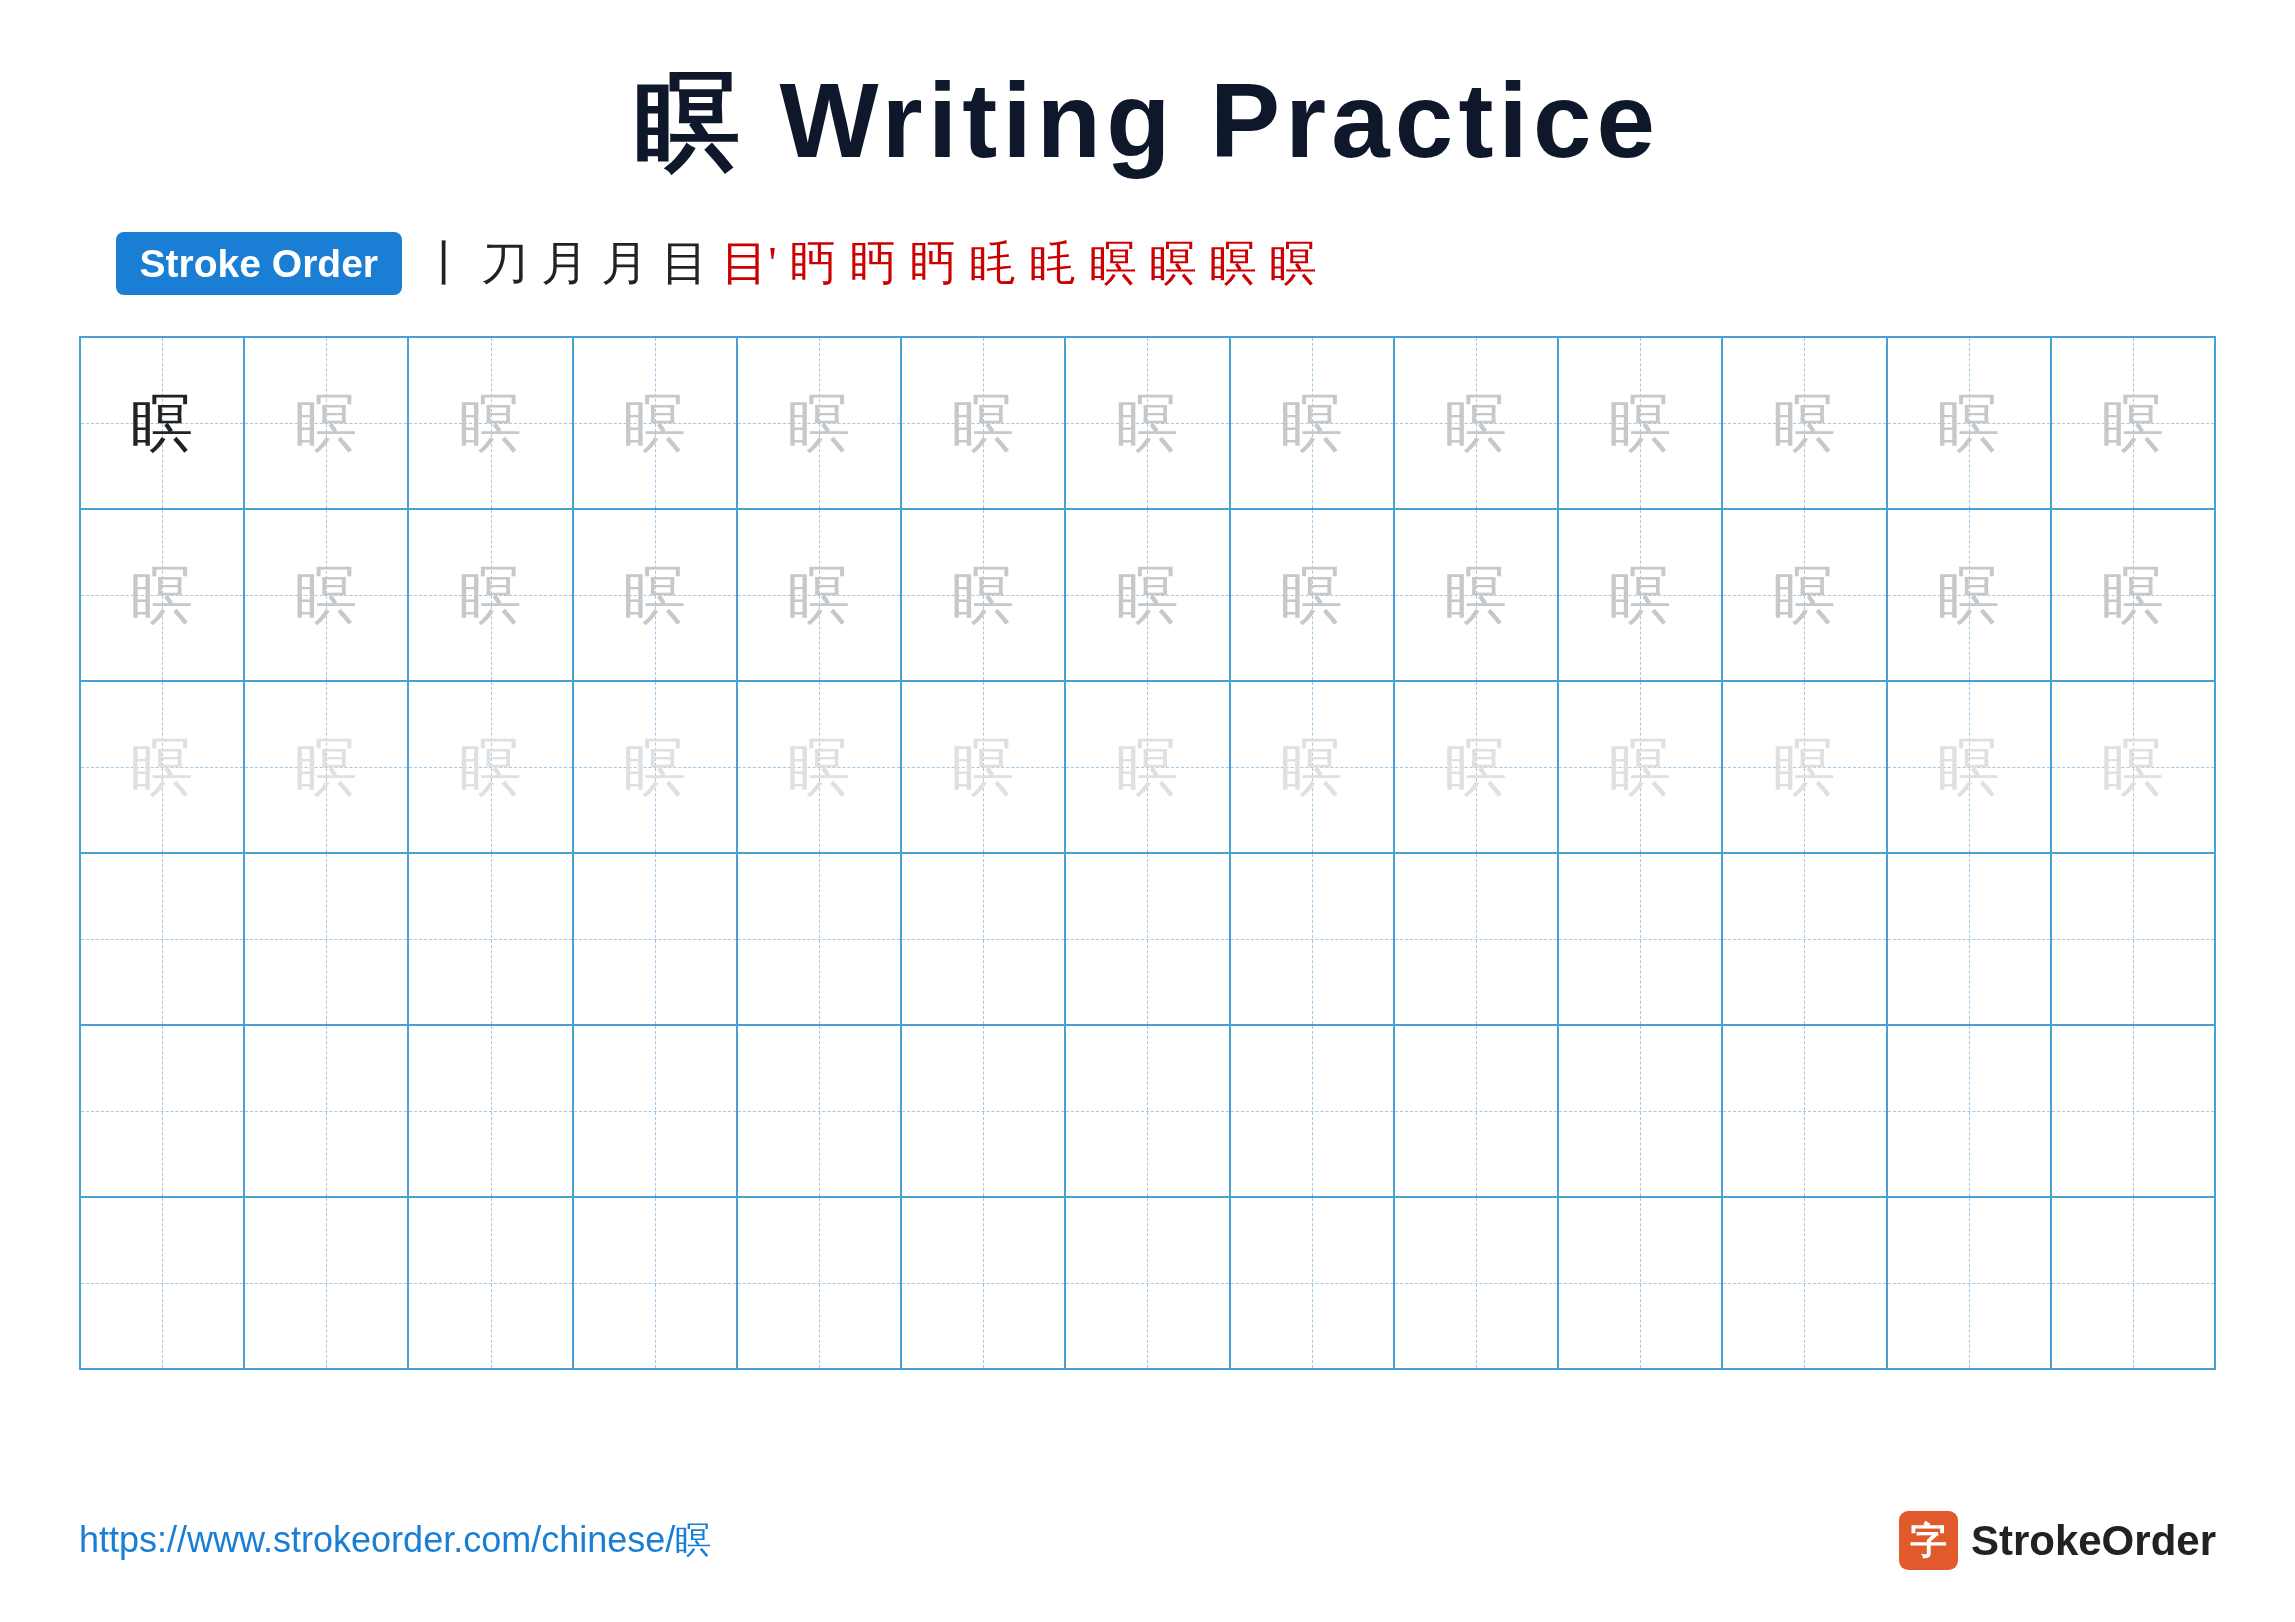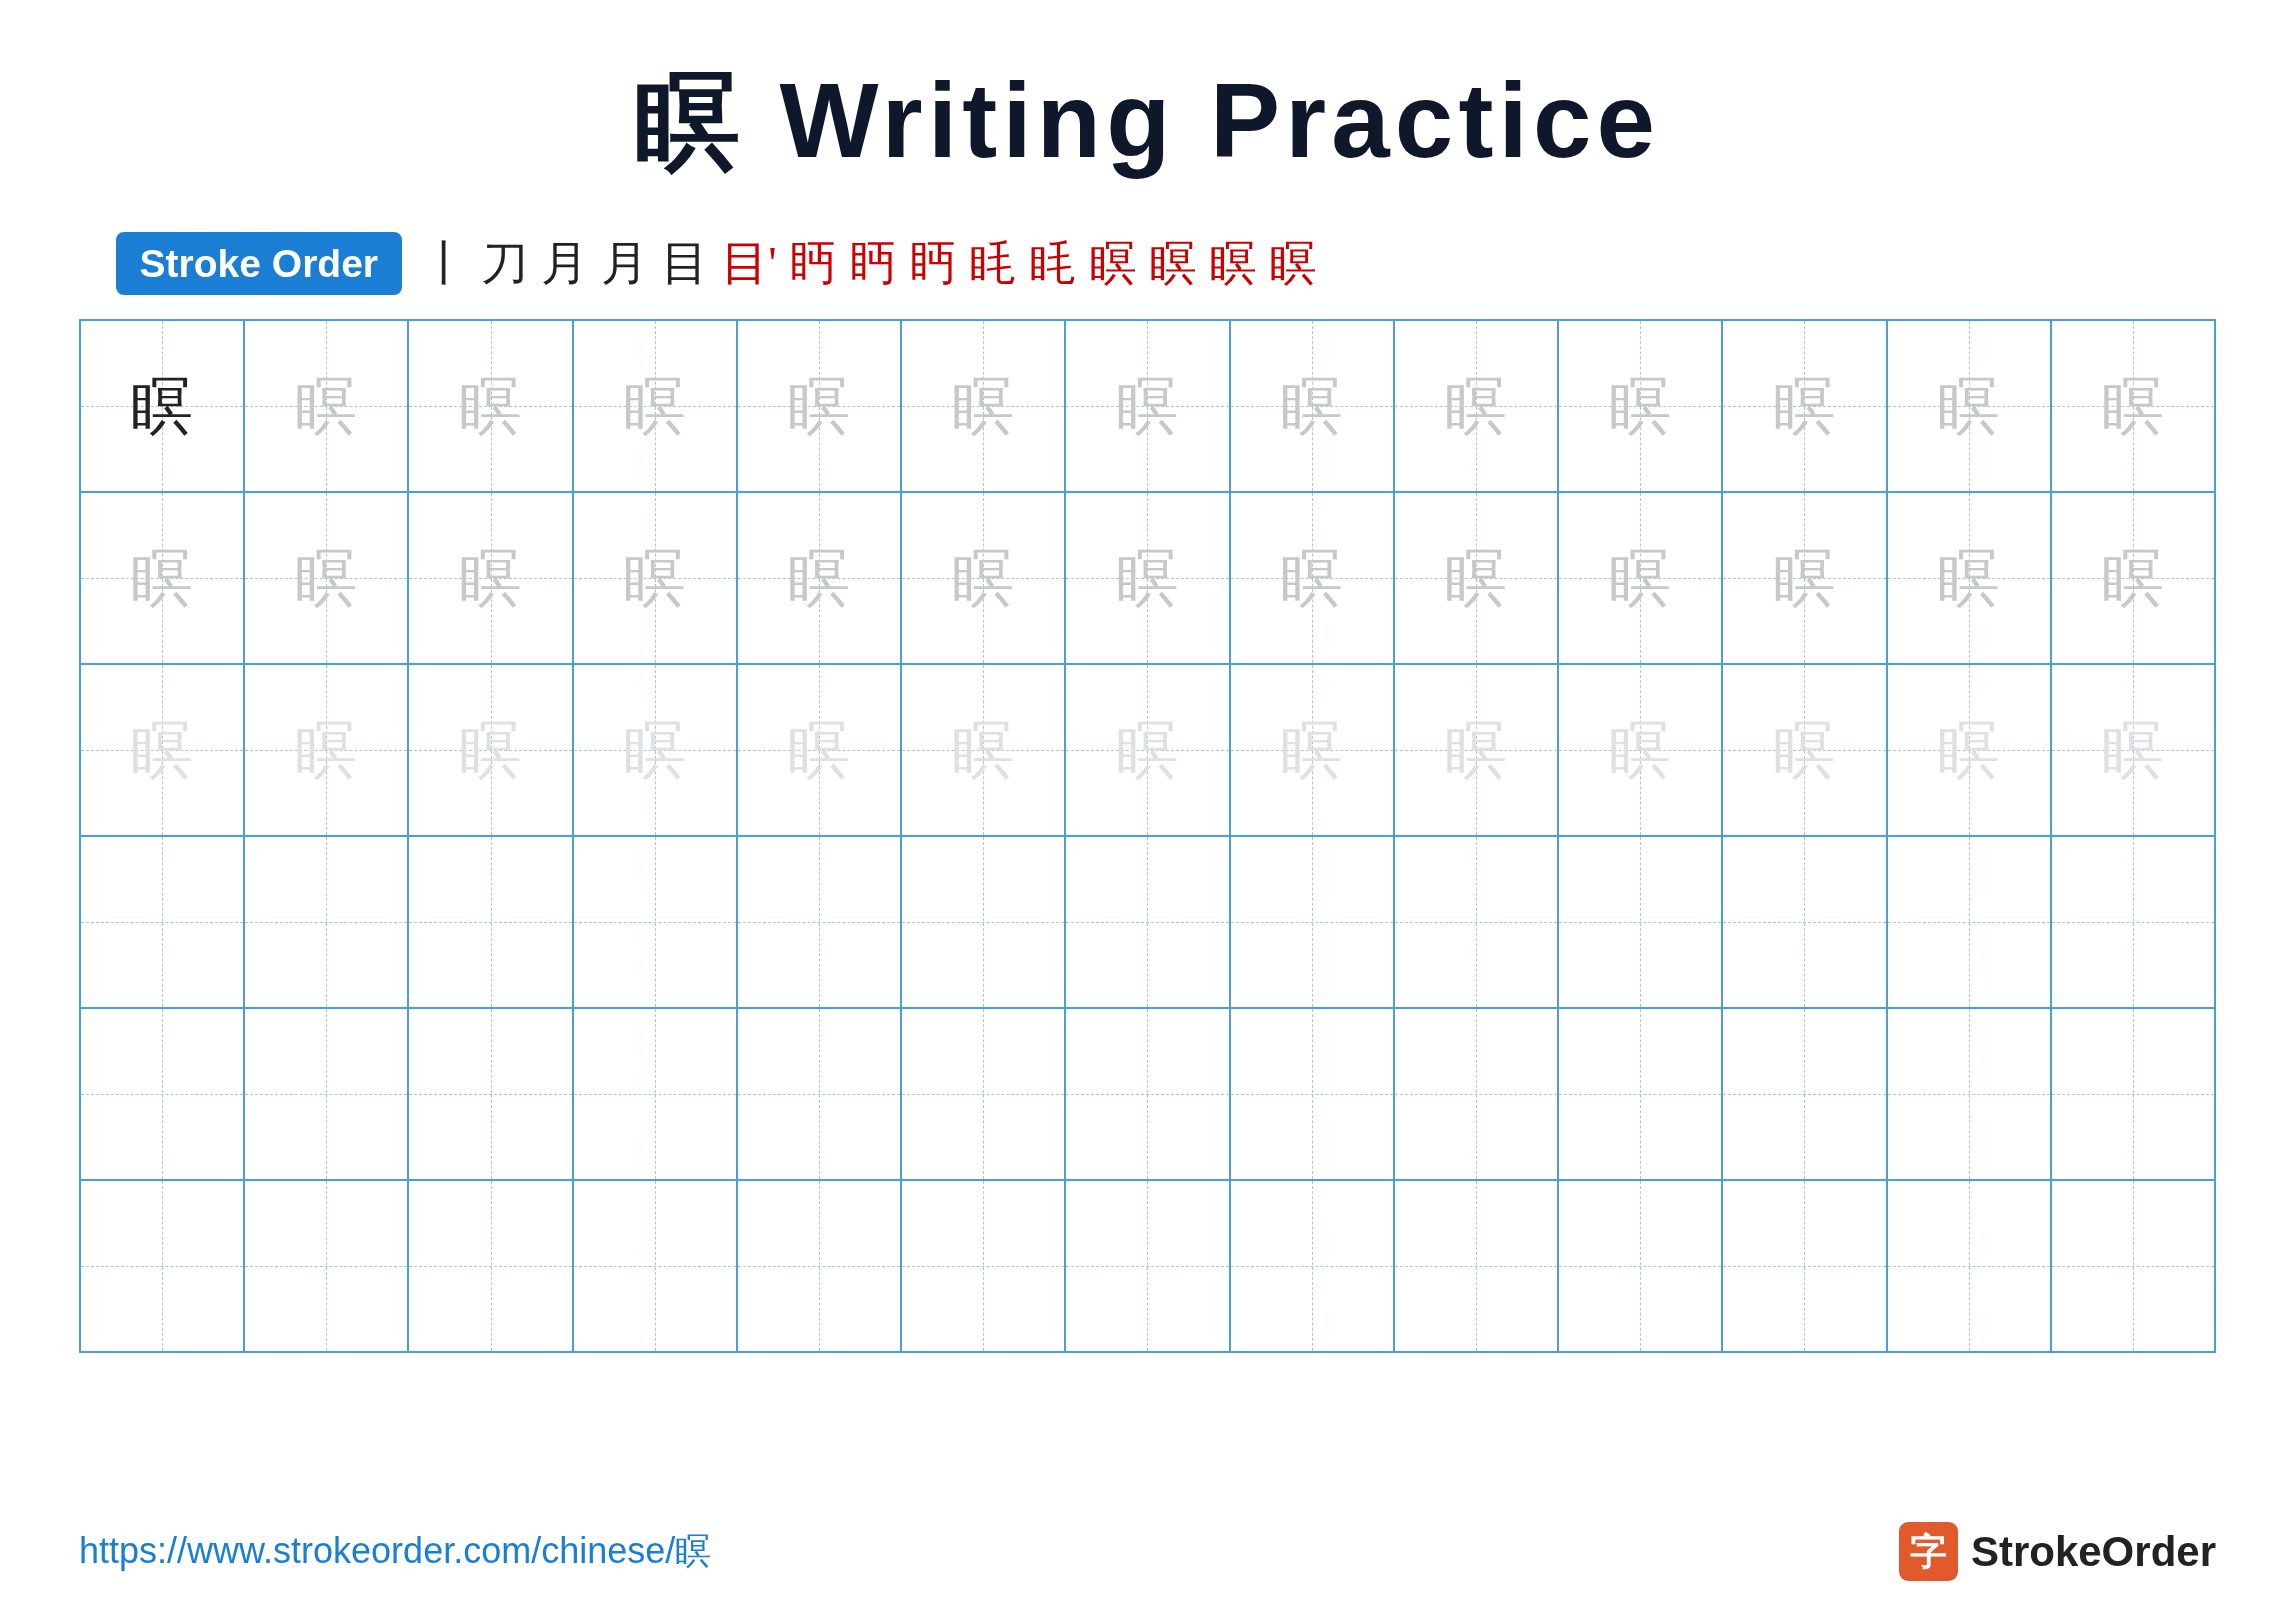--- a/index.html
+++ b/index.html
@@ -28,21 +28,21 @@
       color: #0f172a;
       margin-bottom: 39px;
       font-family: Arial, sans-serif;
       letter-spacing: 5.2px;
     }
 
     
     .stroke-order-section {
       display: flex;
       align-items: center;
-      margin-bottom: 24px;
+      margin-bottom: 41px;
       gap: 19.6px;
       padding-left: 37px;
     }
 
     .stroke-order-badge {
       background: #1a7fd4;
       color: #fff;
       font-size: 39px;
       font-weight: bold;
       padding: 9.2px 23.6px;
@@ -124,21 +124,21 @@
       color: #c8c8c8;
     }
 
     .cell-char.light-gray {
       color: #e0e0e0;
     }
 
     
     .footer {
       position: absolute;
-      bottom: 41px;
+      bottom: 52px;
       left: 79px;
       right: 79px;
       display: flex;
       align-items: center;
       justify-content: space-between;
       text-align: center;
     }
 
     .footer-url {
       color: #1a7fd4;

